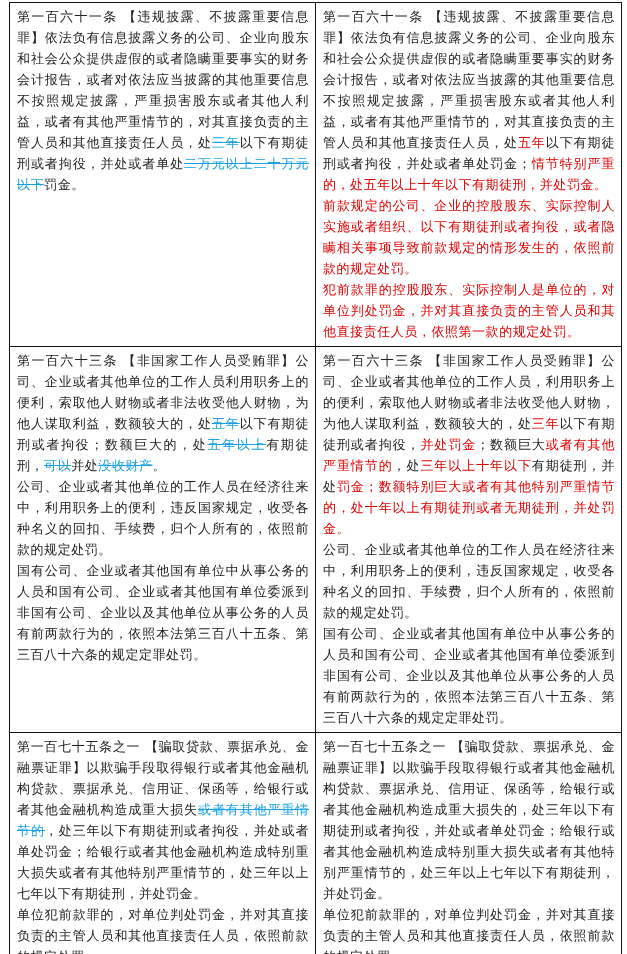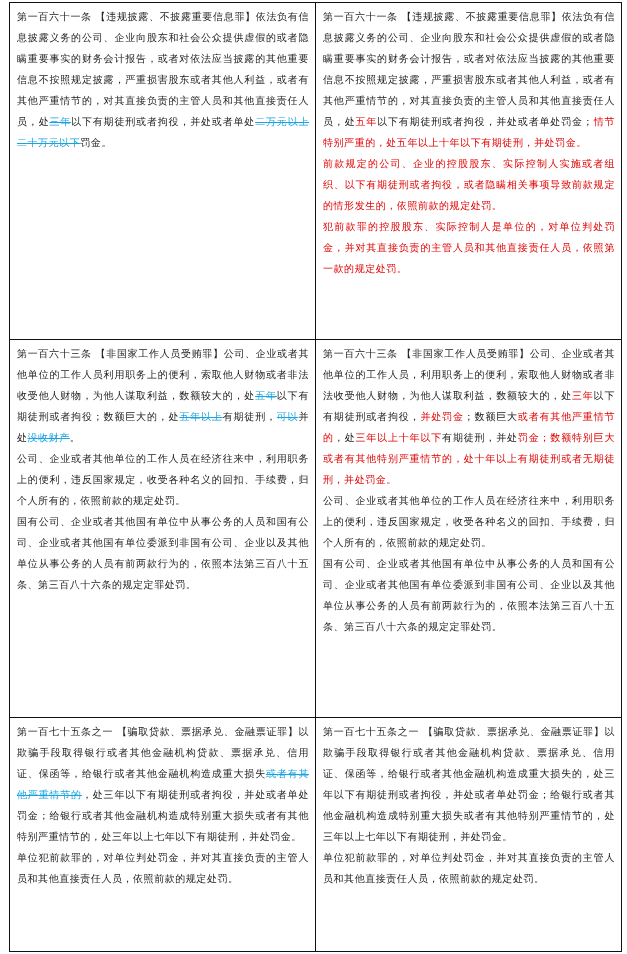--- a/index.html
+++ b/index.html
@@ -1,22 +1,22 @@
 <!DOCTYPE html>
 <html><head>
 <meta charset="utf-8">
 <style>
   html, body { margin: 0; padding: 0; background: #ffffff; }
   body { width: 627px; height: 954px; overflow: hidden; position: relative; font-family: "DejaVu Sans", sans-serif; }
   table.cmp { position: absolute; left: 9px; top: 2px; border-collapse: collapse; table-layout: fixed; width: 612px; }
-  table.cmp td { border: 1.5px solid #111; vertical-align: top; padding: 3px 6px 4px 7px; font-size: 10px; line-height: 21px; color: #222; letter-spacing: 0.55px; text-align: justify; word-break: break-all; }
+  table.cmp td { border: 1.5px solid #111; vertical-align: top; padding: 3px 6px 4px 7px; font-size: 13px; line-height: 21px; color: #222; letter-spacing: 0.55px; text-align: justify; word-break: break-all; }
   table.cmp td.left { width: 292px; }
   table.cmp td.right { width: 292px; }
   tr.r1 td { height: 329px; }
-  tr.r2 td { height: 370px; }
+  tr.r2 td { height: 370px; font-family: Liberation Serif, serif; }
   tr.r3 td { height: 226px; }
   p.para { margin: 0; }
   .del { color: #1aa3e0; text-decoration: line-through; text-decoration-color: #1aa3e0; }
   .add { color: #e10000; }
 </style>
 </head>
 <body>
 
 <table class="cmp">
   <tbody>

